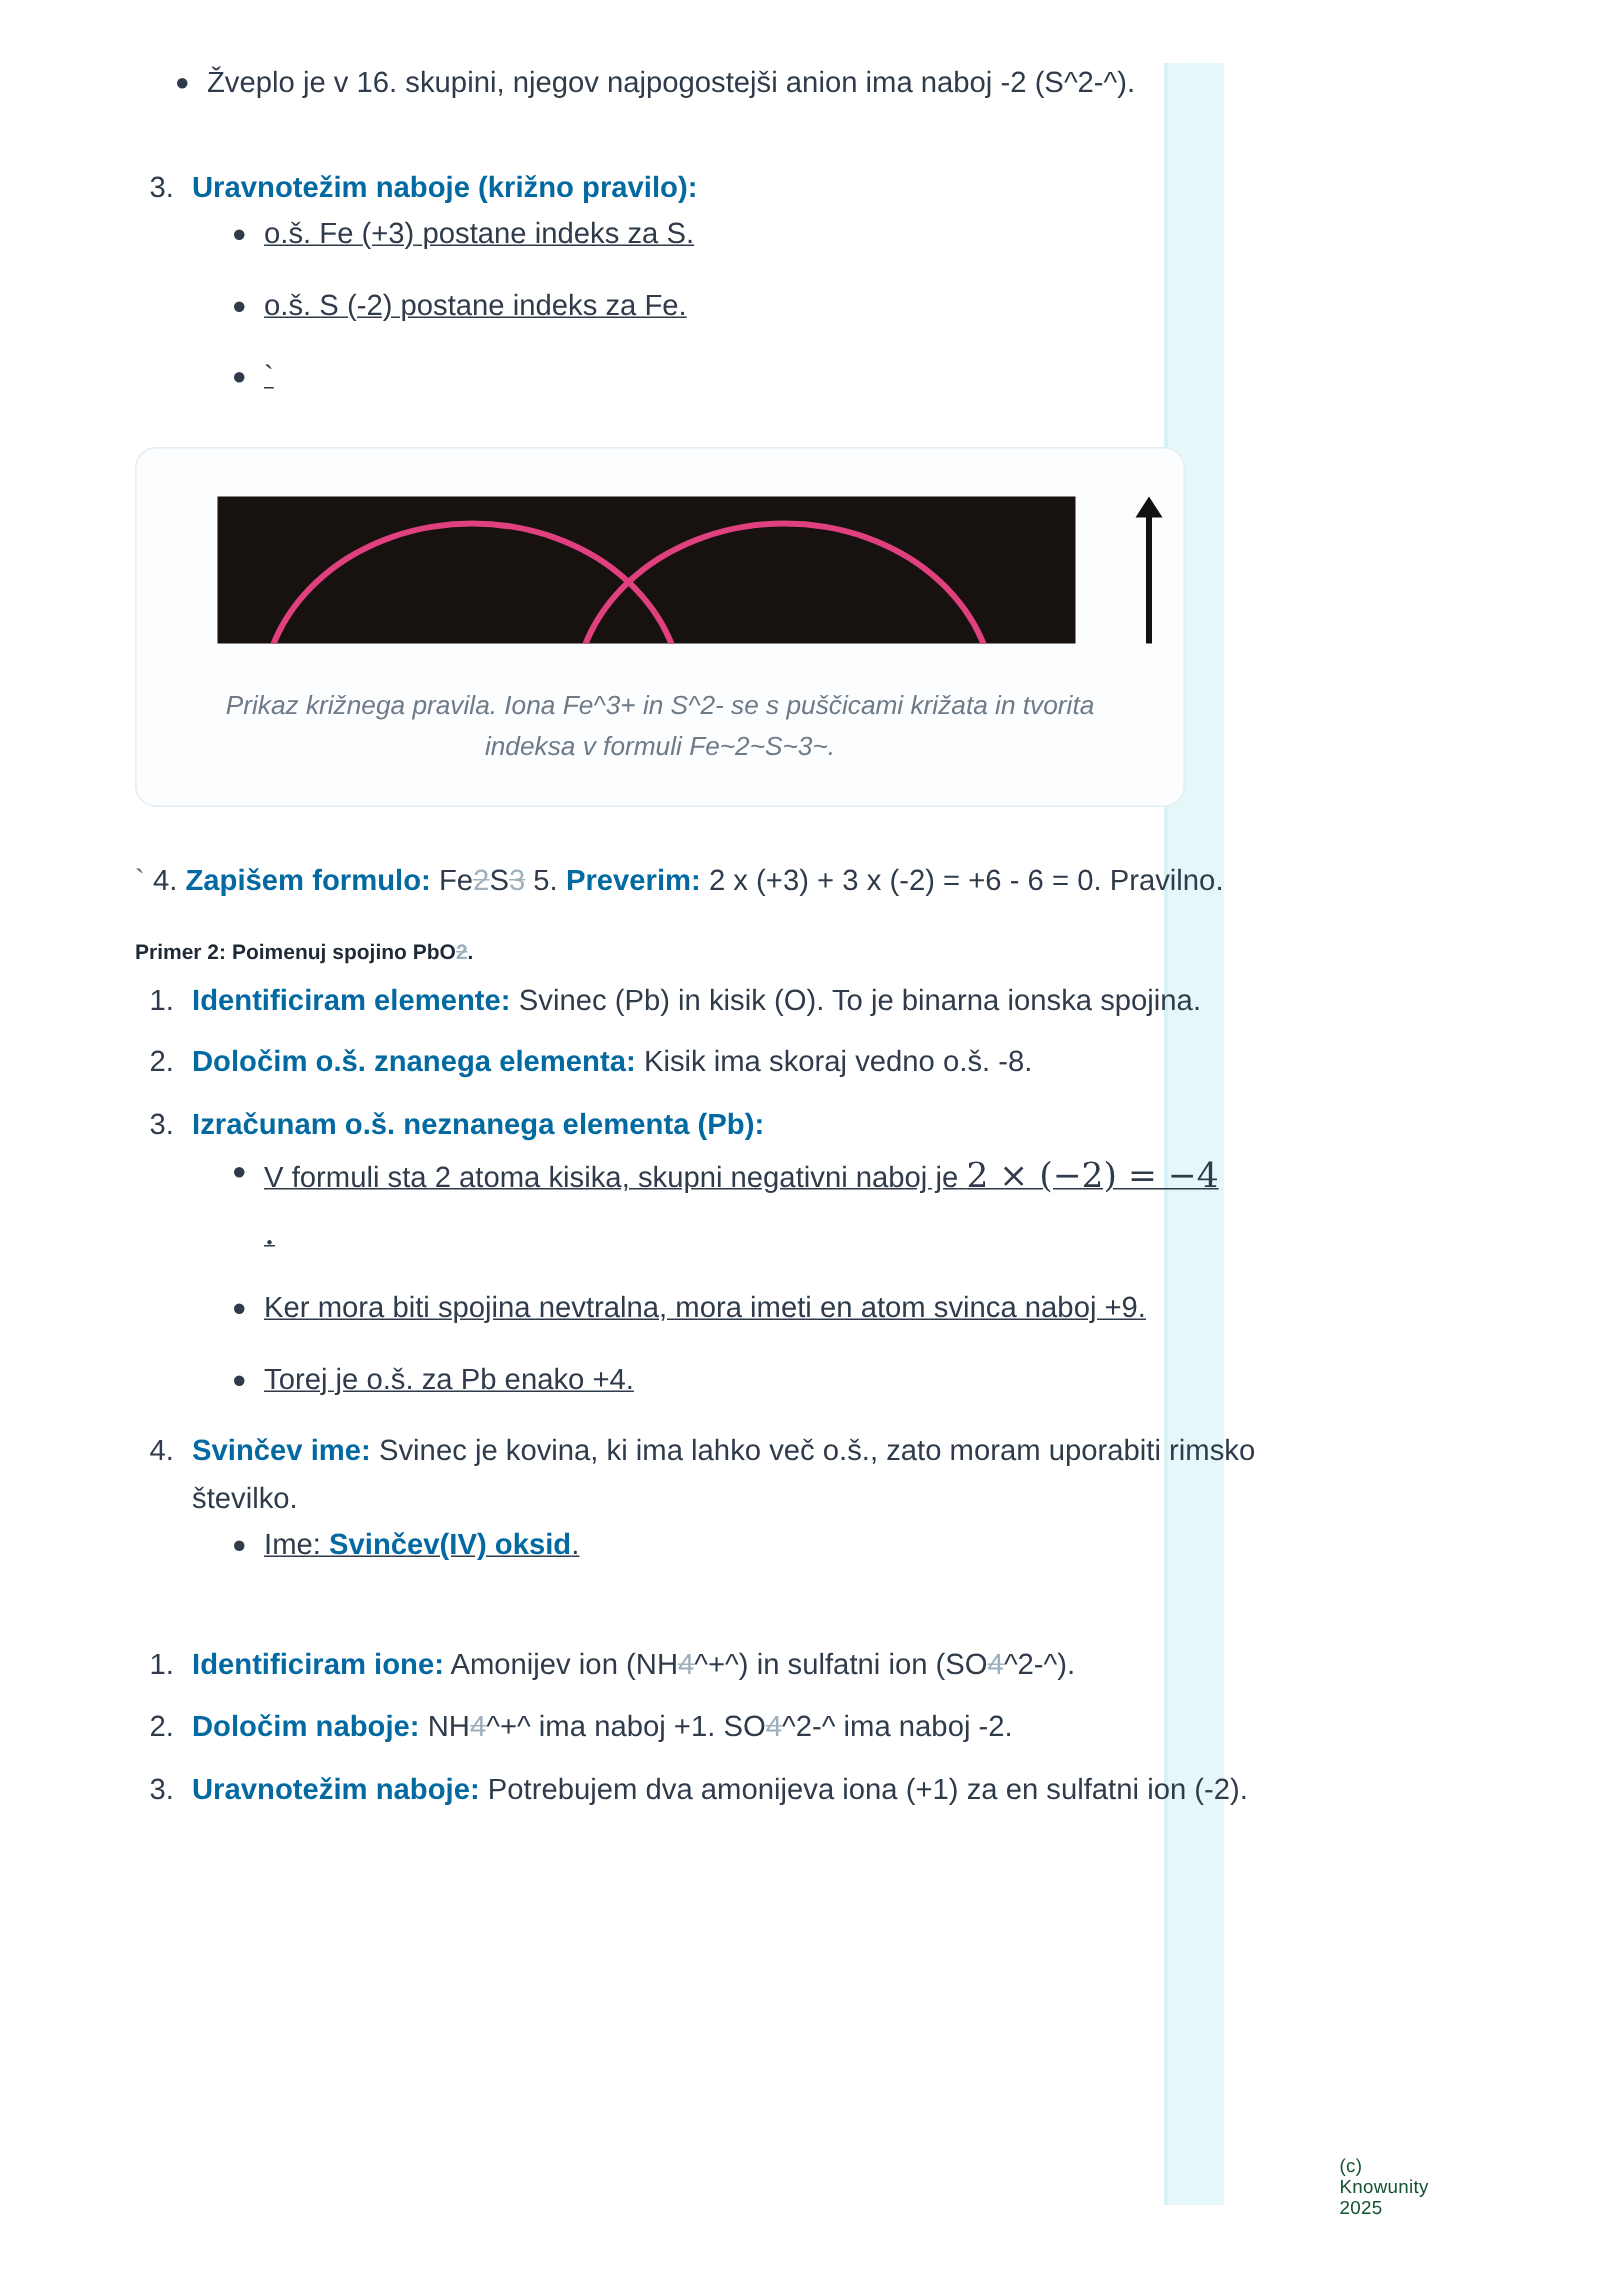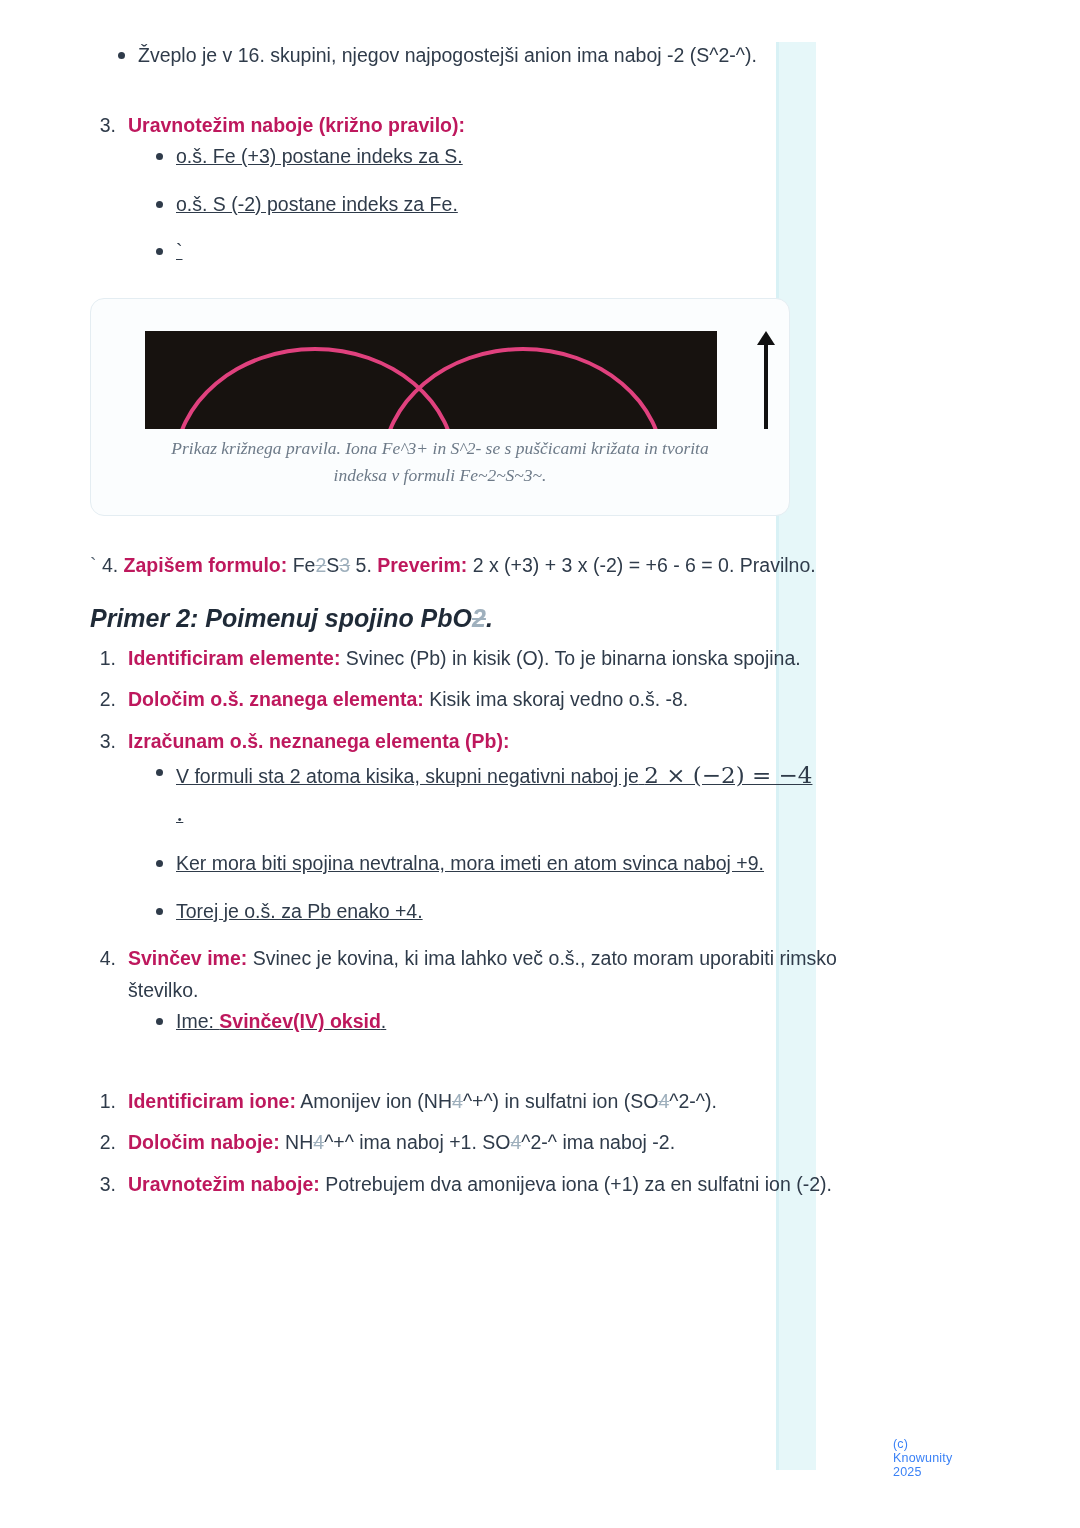--- a/index.html
+++ b/index.html
@@ -101,21 +101,21 @@
     left: 0;
     top: 0;
     width: 26px;
     text-align: right;
     color: #2f3b4a;
     font-size: 19.5px;
   }
 
   .b {
     font-weight: bold;
-    color: #be185d;
+    color: #0369a1;
   }
 
   .gap-sm { height: 10px; }
   .gap-md { height: 22px; }
   .gap-lg { height: 34px; }
 
   .sub-list {
     margin-top: 10px;
     text-decoration: underline;
   }
@@ -182,60 +182,59 @@
     position: absolute;
     left: 2px;
     top: 0px;
     width: 0;
     height: 0;
     border-left: 9px solid transparent;
     border-right: 9px solid transparent;
     border-bottom: 14px solid #111111;
   }
   .figure-caption {
+    margin-top: 22px;
     text-align: center;
     font-style: italic;
     font-size: 17.5px;
     line-height: 1.55;
     color: #6d7a88;
     padding: 0 28px;
-    font-family: Liberation Serif, serif;
   }
 
   .para {
     font-size: 19.5px;
     line-height: 1.62;
     color: #2f3b4a;
     margin: 0;
   }
   .heading {
-    font-size: 25px;
+    font-size: 14px;
     font-weight: bold;
     color: #1f2a37;
     margin: 0;
-    font-style: italic;
   }
   .strike-num {
     text-decoration: line-through;
     color: #9fb0bd;
   }
   .math {
     font-family: "DejaVu Serif", serif;
     font-size: 23px;
   }
   .tick {
     color: #5b6876;
   }
 
   .watermark {
     position: absolute;
     left: 893px;
     top: 1437px;
     font-size: 12.5px;
-    color: #3b82f6;
+    color: #14532d;
     letter-spacing: 0.2px;
   }
 </style>
 </head>
 <body>
 
 <div class="page">
 
   <div class="edge-bar-outer"></div>
   <div class="edge-bar-line"></div>

